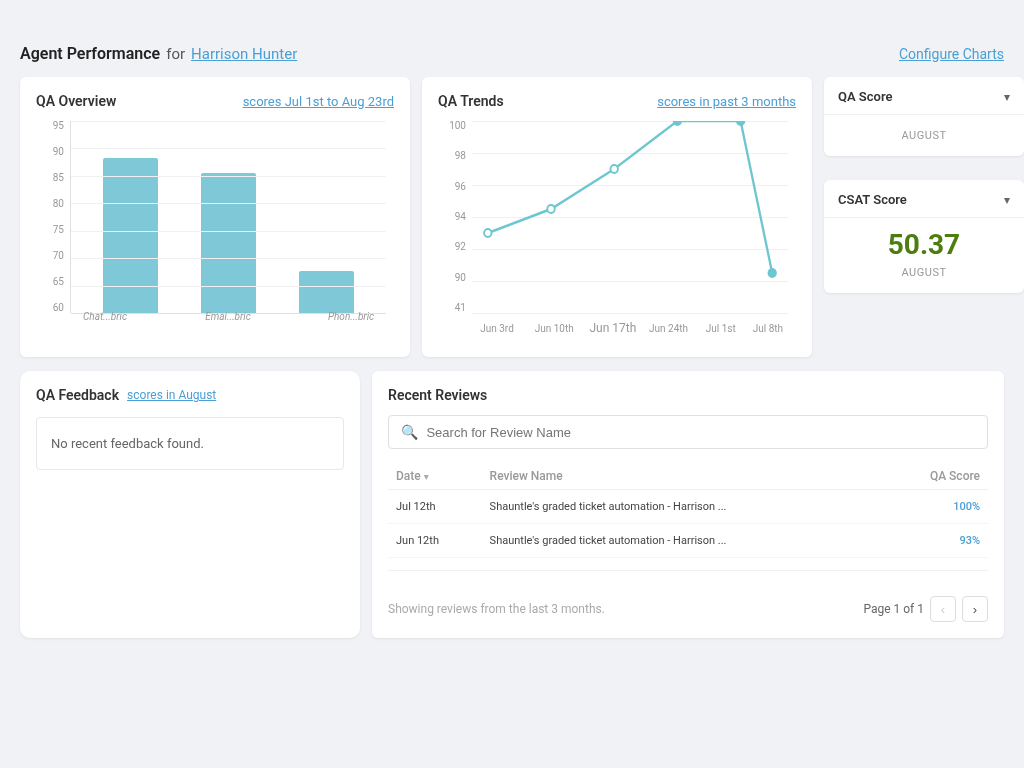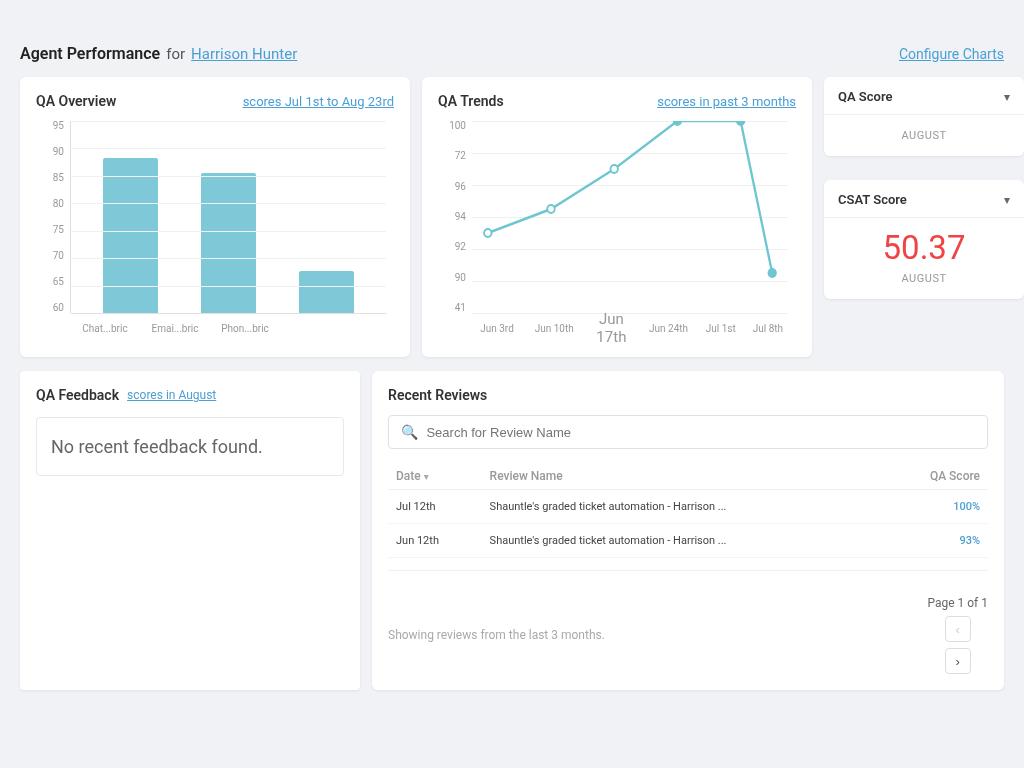--- a/index.html
+++ b/index.html
@@ -122,23 +122,23 @@
       padding: 10px 14px 14px;
       text-align: center;
     }
     .score-na {
       font-size: 36px;
       font-weight: 300;
       color: #ccc;
       line-height: 1.2;
     }
     .score-number {
-      font-size: 33px;
-      font-weight: 400;
-      color: #ef4444;
+      font-size: 28px;
+      font-weight: 700;
+      color: #4d7c0f;
       line-height: 1.2;
     }
     .score-period {
       font-size: 11px;
       color: #999;
       letter-spacing: 0.05em;
       margin-top: 4px;
     }
     .dropdown-arrow {
       font-size: 12px;
@@ -147,21 +147,21 @@
     }
 
     
     .bottom-row {
       display: grid;
       grid-template-columns: 340px 1fr;
       gap: 12px;
     }
     .qa-feedback-card {
       background: #fff;
-      border-radius: 4px;
+      border-radius: 10px;
       padding: 16px;
       box-shadow: 0 1px 3px rgba(0,0,0,0.07);
     }
     .qa-feedback-header {
       display: flex;
       align-items: center;
       gap: 8px;
       margin-bottom: 14px;
     }
     .qa-feedback-title {
@@ -172,21 +172,21 @@
     .qa-feedback-link {
       font-size: 12px;
       color: #4a9fd4;
       text-decoration: underline;
       cursor: pointer;
     }
     .no-feedback {
       border: 1px solid #e8e8e8;
       border-radius: 4px;
       padding: 18px 14px;
-      font-size: 18px;
+      font-size: 13px;
       color: #666;
     }
 
     
     .recent-reviews-card {
       background: #fff;
       border-radius: 6px;
       padding: 16px;
       box-shadow: 0 1px 3px rgba(0,0,0,0.07);
     }
@@ -280,21 +280,20 @@
       border-top: 1px solid #f0f0f0;
     }
     .table-footer-text {
       font-size: 12px;
       color: #aaa;
     }
     .pagination {
       display: flex;
       align-items: center;
       gap: 6px;
-      flex-direction: column;
     }
     .page-info {
       font-size: 12px;
       color: #666;
     }
     .page-btn {
       width: 26px;
       height: 26px;
       border: 1px solid #ddd;
       border-radius: 4px;
@@ -367,42 +366,42 @@
             <div style="display:flex; flex-direction:column; align-items:center;">
               <div class="bar" style="height: 140px; width:55px;"></div>
             </div>
 
             <div style="display:flex; flex-direction:column; align-items:center;">
               <div class="bar" style="height: 42px; width:55px;"></div>
             </div>
           </div>
         </div>
 
-        <div style="position:absolute; bottom:0; left:34px; right:8px; height:26px; display:flex; justify-content:flex-start; align-items:center;">
+        <div style="position:absolute; bottom:12px; left:34px; right:8px; height:26px; display:flex; justify-content:space-between; align-items:center;font-style:italic;">
           <span class="x-label">Chat...bric</span>
           <span class="x-label">Emai...bric</span>
           <span class="x-label">Phon...bric</span>
         </div>
       </div>
     </div>
 
     <div class="card">
       <div class="card-header">
         <span class="card-title">QA Trends</span>
         <span class="card-link">scores in past 3 months</span>
       </div>
       <div style="position:relative; height:220px; padding-left:34px; padding-bottom:28px;">
 
         <div style="position:absolute; left:0; top:0; bottom:28px; display:flex; flex-direction:column-reverse; justify-content:space-between; width:30px;">
           <span class="y-label">41</span>
           <span class="y-label">90</span>
           <span class="y-label">92</span>
           <span class="y-label">94</span>
           <span class="y-label">96</span>
-          <span class="y-label">72</span>
+          <span class="y-label">98</span>
           <span class="y-label">100</span>
         </div>
         <div style="position:absolute; left:34px; right:8px; top:0; bottom:28px;">
 
           <div style="position:absolute; left:0; right:0; top:0; bottom:0; pointer-events:none;">
             <div style="position:absolute; left:0; right:0; top:0%; height:1px; background:#f0f0f0;"></div>
             <div style="position:absolute; left:0; right:0; top:16.7%; height:1px; background:#f0f0f0;"></div>
             <div style="position:absolute; left:0; right:0; top:33.3%; height:1px; background:#f0f0f0;"></div>
             <div style="position:absolute; left:0; right:0; top:50%; height:1px; background:#f0f0f0;"></div>
             <div style="position:absolute; left:0; right:0; top:66.7%; height:1px; background:#f0f0f0;"></div>
@@ -418,21 +417,21 @@
             <circle cx="153" cy="48" r="4" fill="#fff" stroke="#6ec6d0" stroke-width="2"></circle>
             <circle cx="221" cy="0" r="4" fill="#6ec6d0" stroke="#6ec6d0" stroke-width="2"></circle>
             <circle cx="289" cy="0" r="4" fill="#6ec6d0" stroke="#6ec6d0" stroke-width="2"></circle>
             <circle cx="323" cy="152" r="4" fill="#6ec6d0" stroke="#6ec6d0" stroke-width="2"></circle>
           </svg>
         </div>
 
         <div style="position:absolute; bottom:0; left:34px; right:8px; height:26px; display:flex; justify-content:space-between; align-items:center;">
           <span class="x-label" style="width:50px; font-size:10px; color:#999;">Jun 3rd</span>
           <span class="x-label" style="width:50px; font-size:10px; color:#999;">Jun 10th</span>
-          <span class="x-label" style="width:50px; font-size:15px; color:#999;">Jun 17th</span>
+          <span class="x-label" style="width:50px; font-size:12px; color:#999;text-align:right;">Jun 17th</span>
           <span class="x-label" style="width:50px; font-size:10px; color:#999;">Jun 24th</span>
           <span class="x-label" style="width:40px; font-size:10px; color:#999;">Jul 1st</span>
           <span class="x-label" style="width:40px; font-size:10px; color:#999;">Jul 8th</span>
         </div>
       </div>
     </div>
 
     <div style="display:flex; flex-direction:column; gap:12px;">
 
       <div class="score-card-right">

